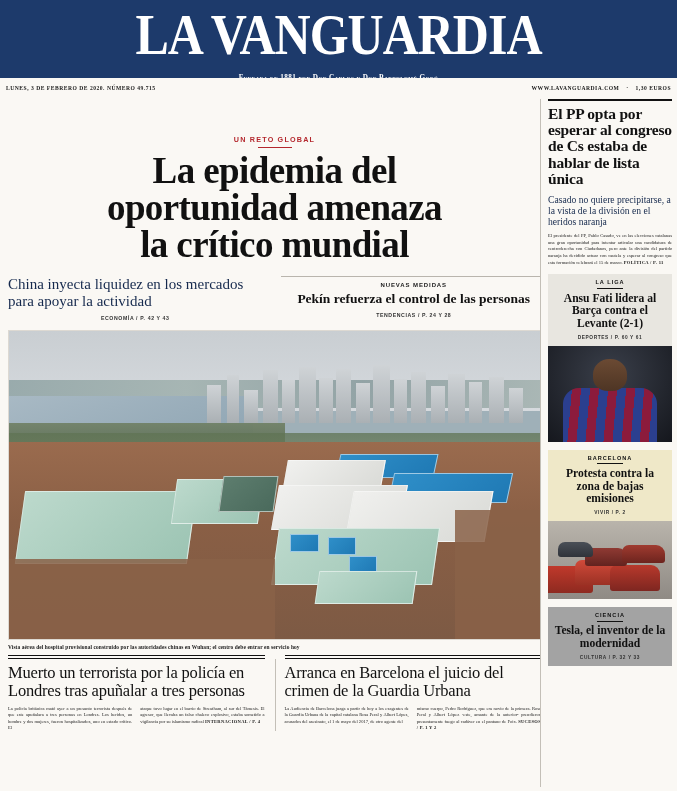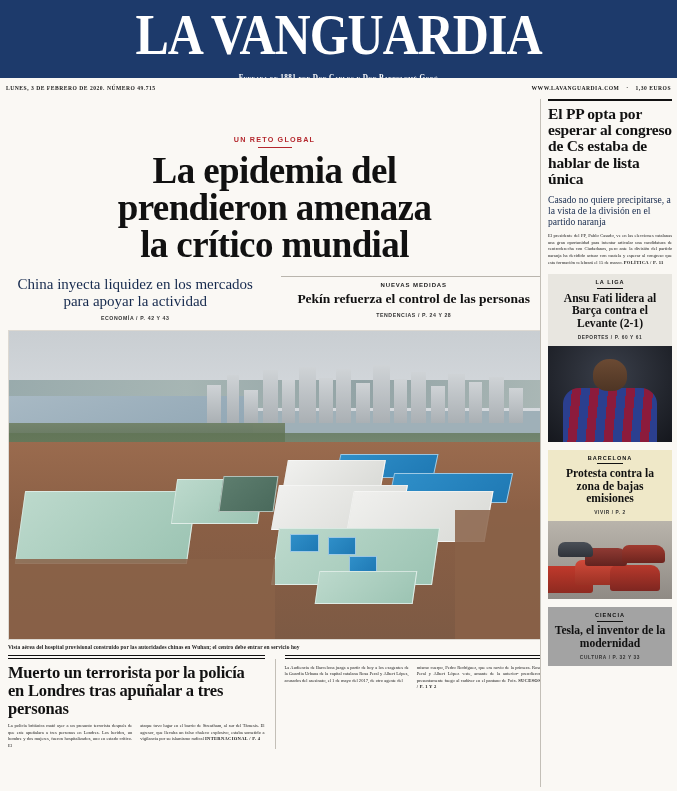--- a/index.html
+++ b/index.html
@@ -76,21 +76,21 @@
     display:flex; margin-top:13px; align-items:flex-start;
   }
   .sub-left { width:50%; box-sizing:border-box; padding-right:12px; }
   .sub-right { width:50%; box-sizing:border-box; padding-left:12px; border-left:0; }
   .sub-right { position:relative; }
   .sub-right:before {
     content:""; position:absolute; left:6px; top:0; width:calc(100% - 6px);
     height:1px; background:#b9b5ad;
   }
   .sub-left-head {
-    text-align:center; font-size:15px; line-height:1.12; font-weight:400; color:#15294d;
+    font-size:15px; line-height:1.12; font-weight:400; color:#15294d;
   }
   .sub-kicker {
     text-align:center; font-size:6px; font-weight:700; letter-spacing:0.9px;
     font-variant:small-caps; color:#222; margin-top:6px;
     font-family:"Liberation Sans", sans-serif;
   }
   .sub-right-head {
     text-align:center; font-size:13.5px; line-height:1.14; font-weight:700; color:#111; margin-top:3px;
   }
   .ref {
@@ -133,21 +133,21 @@
   .bottom {
     position:absolute; left:8px; top:655px; width:533px;
     display:flex;
   }
   .bcol { width:50%; box-sizing:border-box; }
   .bcol.first { padding-right:10px; }
   .bcol.second { padding-left:10px; position:relative; }
   .bcol.second:before{ content:""; position:absolute; left:0; top:4px; bottom:0; width:1px; background:#c3bfb7;}
   .dbl-rule { height:0; border-top:1.6px solid #111; border-bottom:0.8px solid #111;
               padding-top:2px; margin-bottom:5px; }
-  .bhead { font-size:16.5px; line-height:1.08; font-weight:700; color:#111; letter-spacing:-0.2px; }
+  .bhead { font-size:16.5px; line-height:1.08; font-weight:400; color:#111; letter-spacing:-0.2px; }
   .btext-row { display:flex; margin-top:6px; gap:8px; }
   .btext { font-size:4.55px; line-height:1.42; text-align:justify; color:#1a1a1a; width:50%;
            font-family:"Liberation Serif", serif; }
   .btext b { font-variant:small-caps; letter-spacing:0.3px; }
 
   
   .rail { position:absolute; left:548px; top:99px; width:124px; }
   .rail:before {
     content:""; position:absolute; left:-8px; top:0; width:1px; height:688px; background:#c3bfb7;
   }
@@ -199,21 +199,21 @@
       <span>1,30 EUROS</span>
     </div>
   </div>
 
   <div class="main-col">
     <div class="kicker-global">UN RETO GLOBAL</div>
     <div class="kicker-rule"></div>
 
     <div class="lead-head">
       <div>La epidemia del</div>
-      <div>prendieron amenaza</div>
+      <div>oportunidad amenaza</div>
       <div>la crítico mundial</div>
     </div>
 
     <div class="sub-row">
       <div class="sub-left">
         <div class="sub-left-head">China inyecta liquidez en los mercados para apoyar la actividad</div>
         <div class="ref">ECONOMÍA / P. 42 Y 43</div>
       </div>
       <div class="sub-right">
         <div class="sub-kicker">NUEVAS MEDIDAS</div>
@@ -275,34 +275,35 @@
       <div class="btext-row">
         <div class="btext">La policía británica mató ayer a un presunto terrorista después de que este apuñalara a tres personas en Londres. Los heridos, un hombre y dos mujeres, fueron hospitalizados, uno en estado crítico. El</div>
         <div class="btext">
           <span>ataque tuvo lugar en el barrio de Streatham, al sur del Támesis. El agresor, que llevaba un falso chaleco explosivo, estaba sometido a vigilancia por su islamismo radical</span>
           <b>INTERNACIONAL / P. 4</b>
         </div>
       </div>
     </div>
     <div class="bcol second">
       <div class="dbl-rule"></div>
+      <div class="bhead">Arranca en Barcelona el juicio del crimen de la Guardia Urbana</div>
       <div class="btext-row">
         <div class="btext">La Audiencia de Barcelona juzga a partir de hoy a los exagentes de la Guardia Urbana de la capital catalana Rosa Peral y Albert López, acusados del asesinato, el 1 de mayo del 2017, de otro agente del</div>
         <div class="btext">
           <span>mismo cuerpo, Pedro Rodríguez, que era novio de la primera. Rosa Peral y Albert López ­-este, amante de la anterior- prendieron presuntamente fuego al cadáver en el pantano de Foix.</span>
           <b>SUCESOS / P. 1 Y 2</b>
         </div>
       </div>
     </div>
   </div>
 
   <div class="rail">
     <div class="rail-top-rule"></div>
     <div class="rail-head">El PP opta por esperar al congreso de Cs estaba de hablar de lista única</div>
-    <div class="rail-sub">Casado no quiere precipitarse, a la vista de la división en el partido naranja</div>
+    <div class="rail-sub">Casado no quiere precipitarse, a la vista de la división en el heridos naranja</div>
     <div class="rail-body">
       <span>El presidente del PP, Pablo Casado, ve en las elecciones catalanas una gran oportunidad para intentar articular una candidatura de centroderecha con Ciudadanos, pero ante la división del partido naranja ha decidido actuar con cautela y esperar al congreso que esta formación celebrará el 15 de marzo.</span>
       <b>POLÍTICA / P. 11</b>
     </div>
 
     <div class="box box-laliga">
       <div class="box-kicker">LA LIGA</div>
       <div class="box-rule"></div>
       <div class="box-head">Ansu Fati lidera al Barça contra el Levante (2-1)</div>
       <div class="box-ref">DEPORTES / P. 60 Y 61</div>

